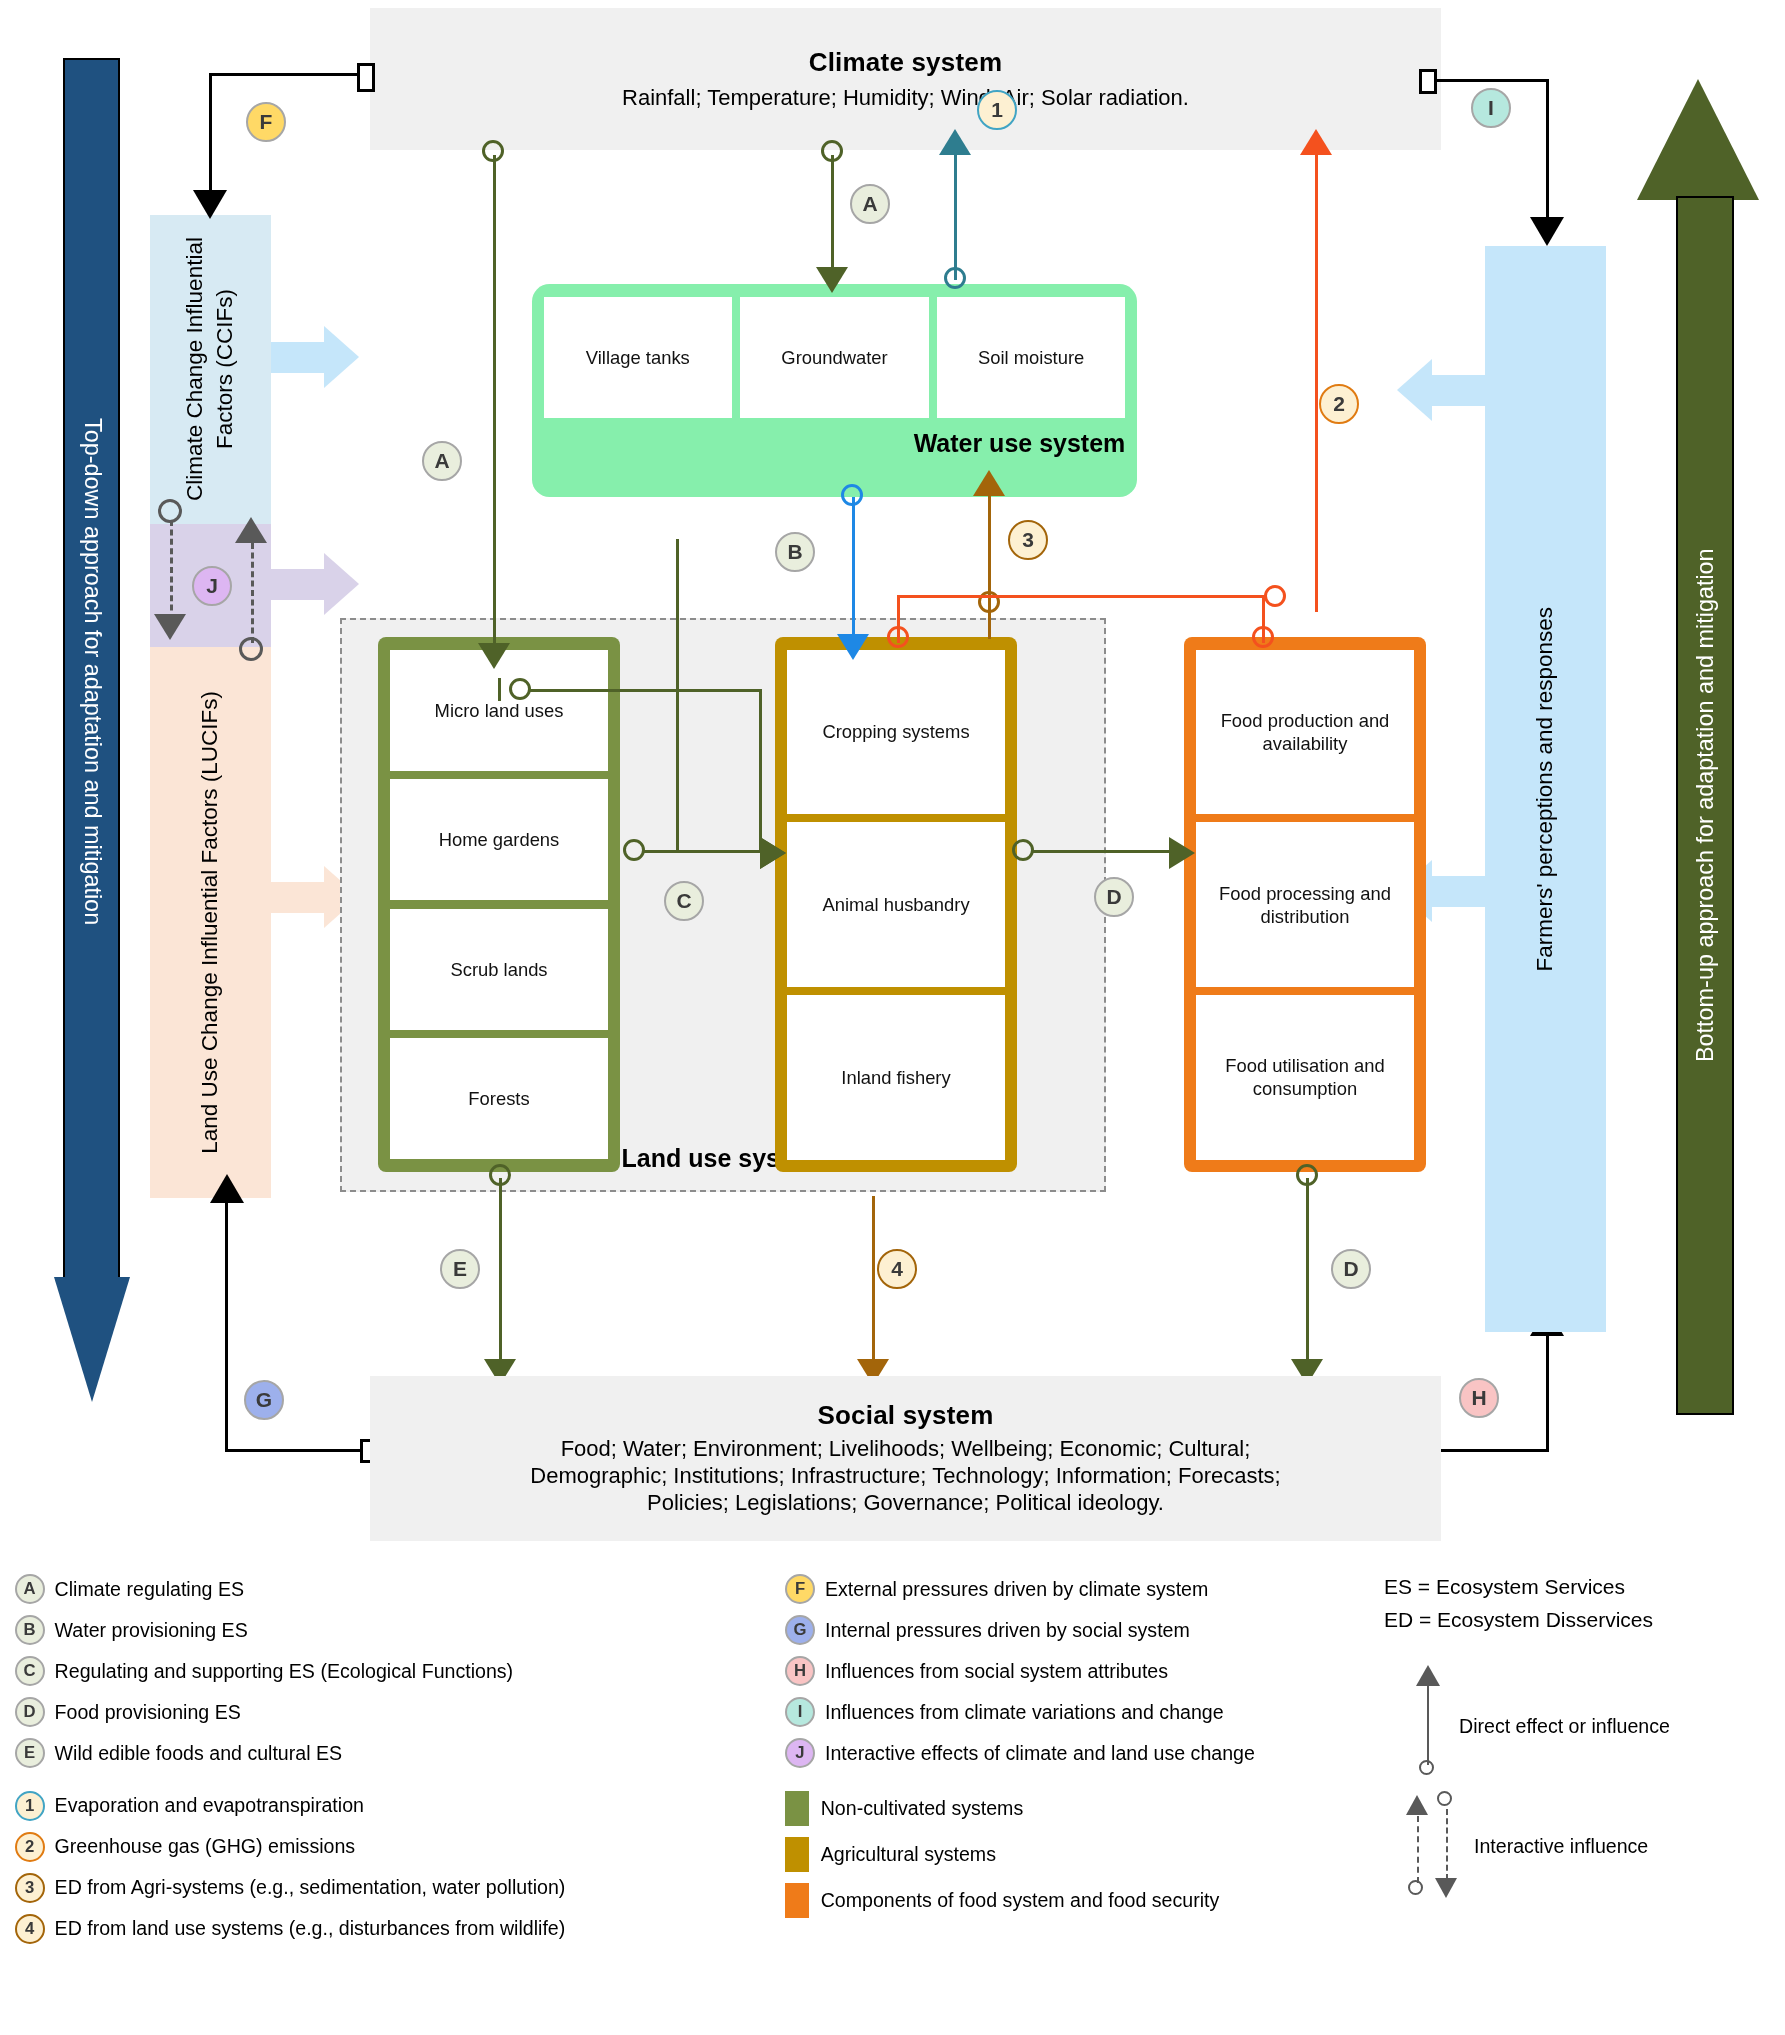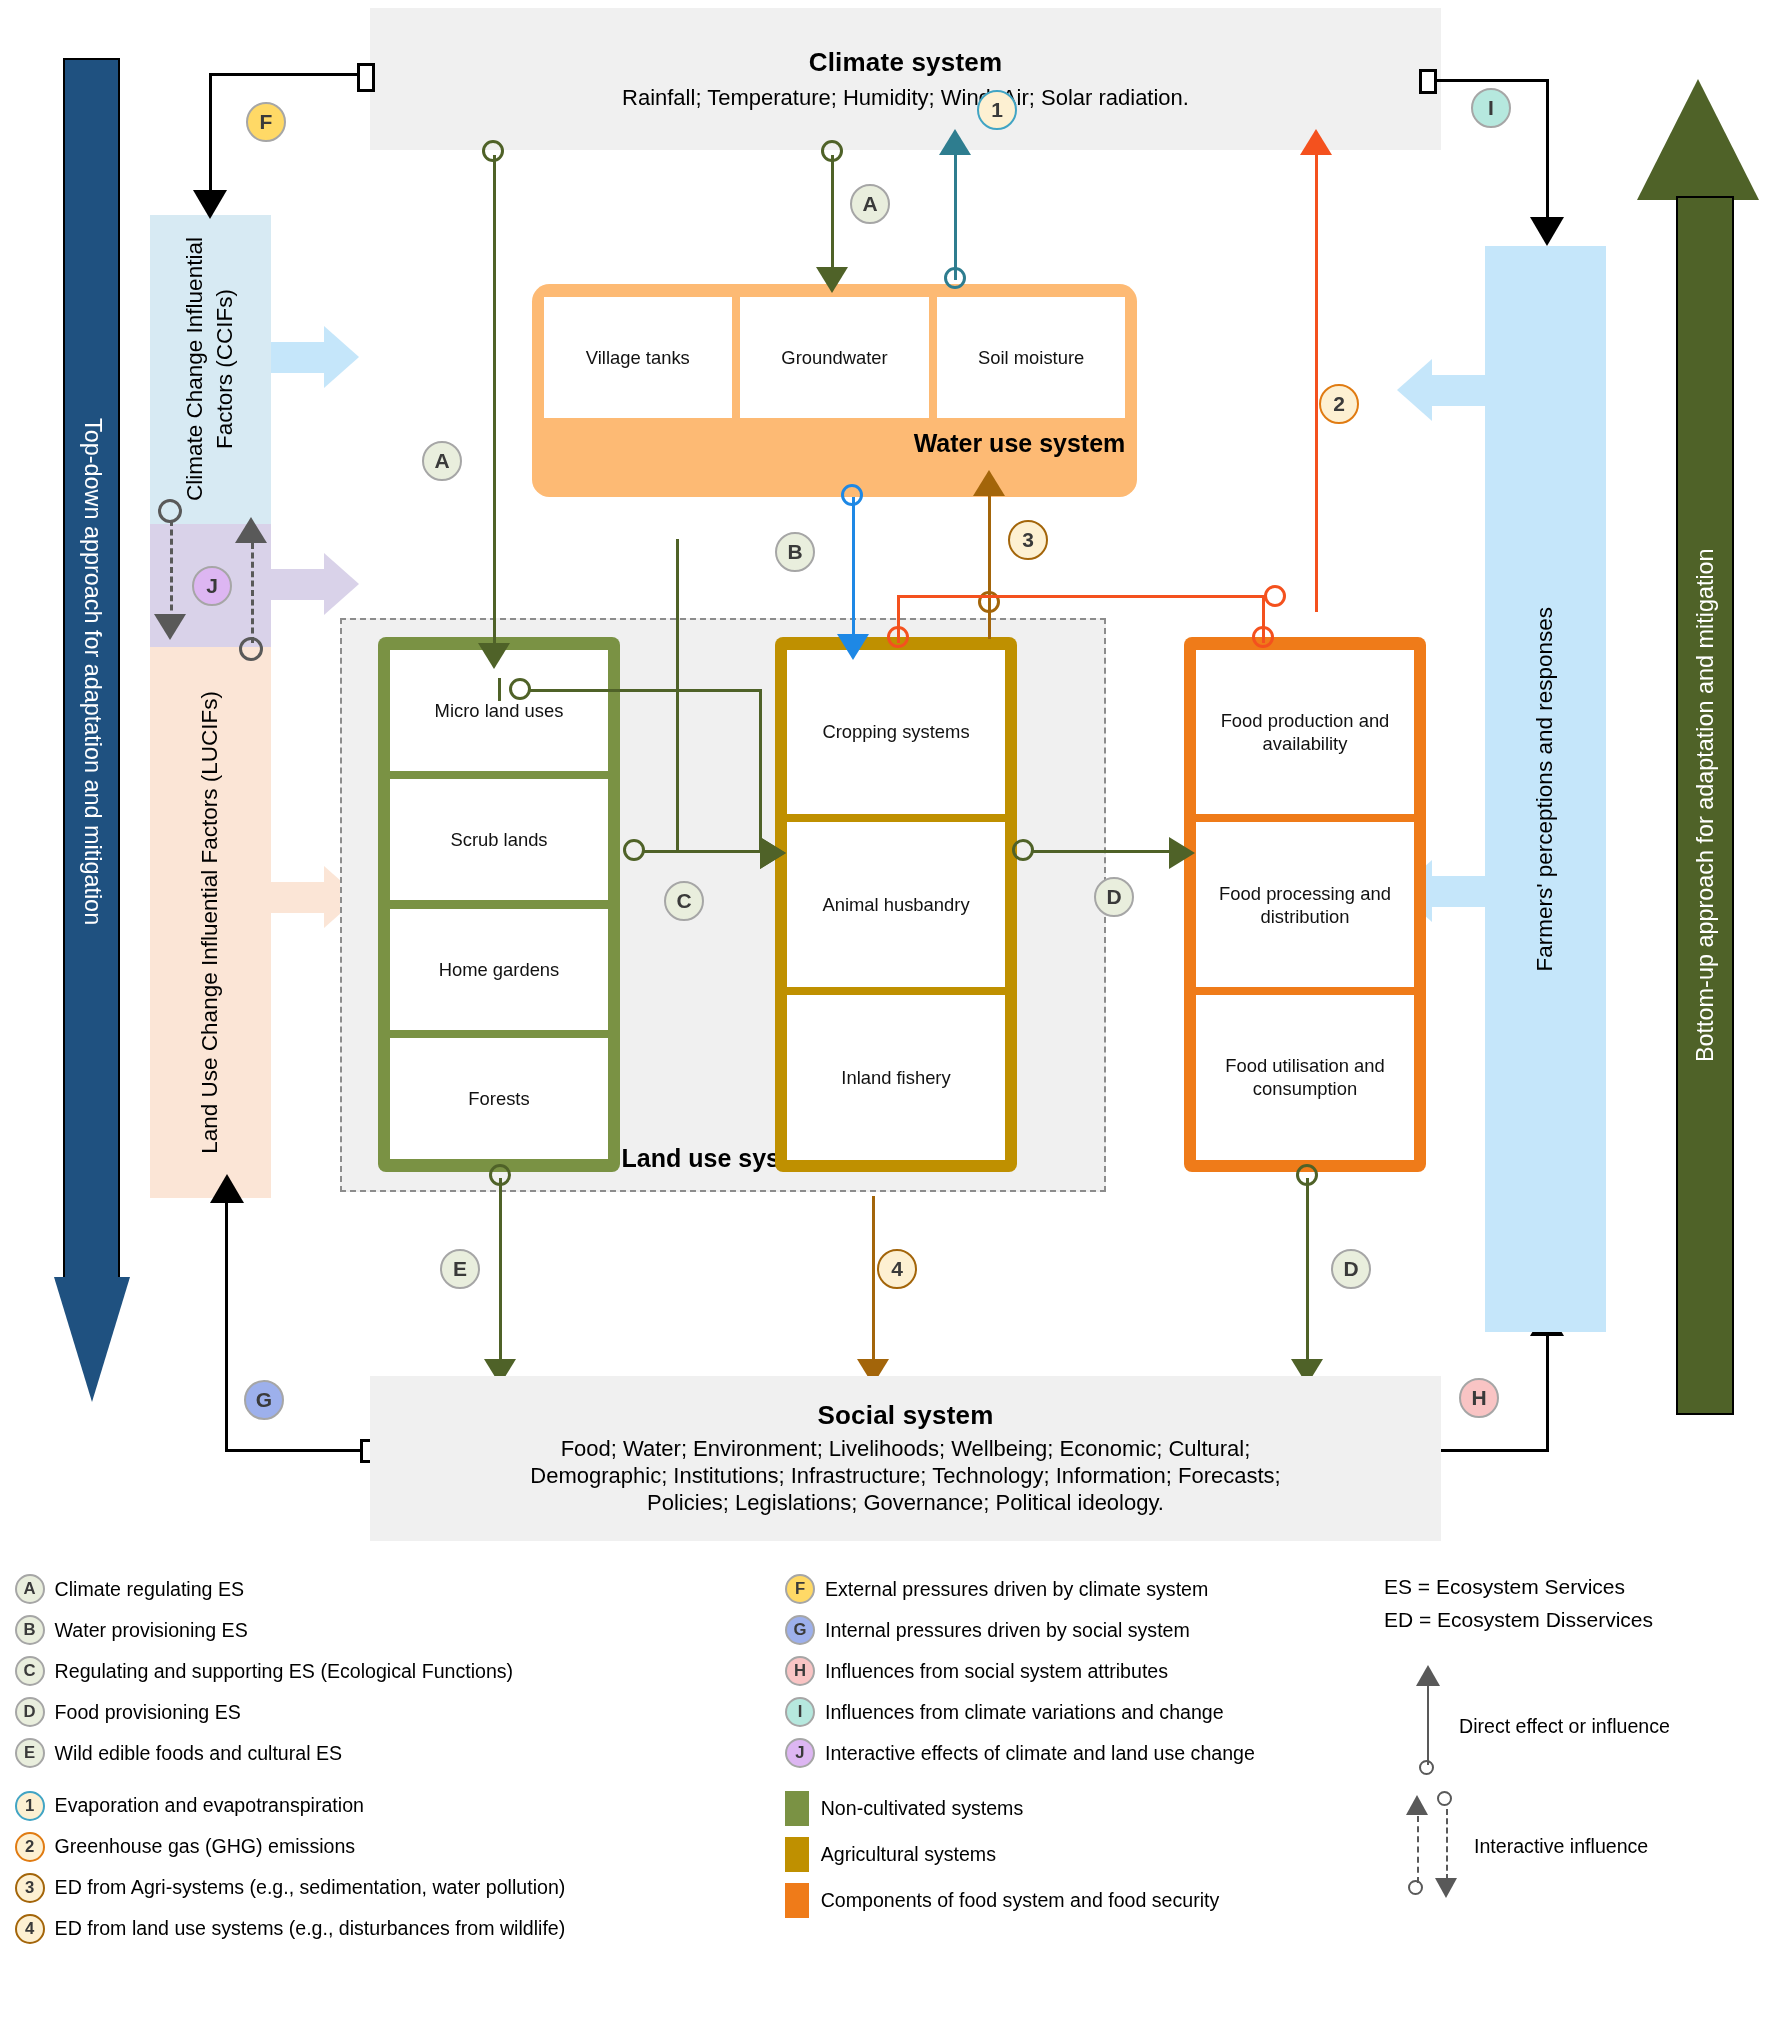--- a/index.html
+++ b/index.html
@@ -33,21 +33,21 @@
   .inner-box {
     background: #ffffff;
     display: flex; align-items: center; justify-content: center;
     text-align: center;
     font-size: 18.4px; color: #111; line-height: 1.25;
     padding: 1.7px 2.5px;
   }
 
   
   #water-system {
-    background: #fdba74;
+    background: #86efac;
     left: 532px; top: 284px; width: 605px; height: 213px;
     border-radius: 17.5px;
     padding: 13.4px 11.7px 0 11.7px;
   }
   #water-row { display: flex; gap: 8.4px; width: 100%; height: 121px; }
   #water-row .inner-box { flex: 1 1 0; }
   #water-title {
     font-weight: bold; font-size: 25px; color: #000;
     margin-top: 11px; width: 100%; text-align: right;
   }
@@ -280,22 +280,22 @@
     <div id="water-title">Water use system</div>
   </div>
 
   <div class="abs" id="land-dashed">
     <div id="land-title">Land use system</div>
   </div>
 
   <div class="col-box" id="noncult-box">
     <div class="stack" style="width:100%;">
       <div class="inner-box">Micro land uses</div>
+      <div class="inner-box">Home gardens</div>
       <div class="inner-box">Scrub lands</div>
-      <div class="inner-box">Home gardens</div>
       <div class="inner-box">Forests</div>
     </div>
   </div>
 
   <div class="col-box" id="agri-box">
     <div class="stack" style="width:100%;">
       <div class="inner-box">Cropping systems</div>
       <div class="inner-box">Animal husbandry</div>
       <div class="inner-box">Inland fishery</div>
     </div>

